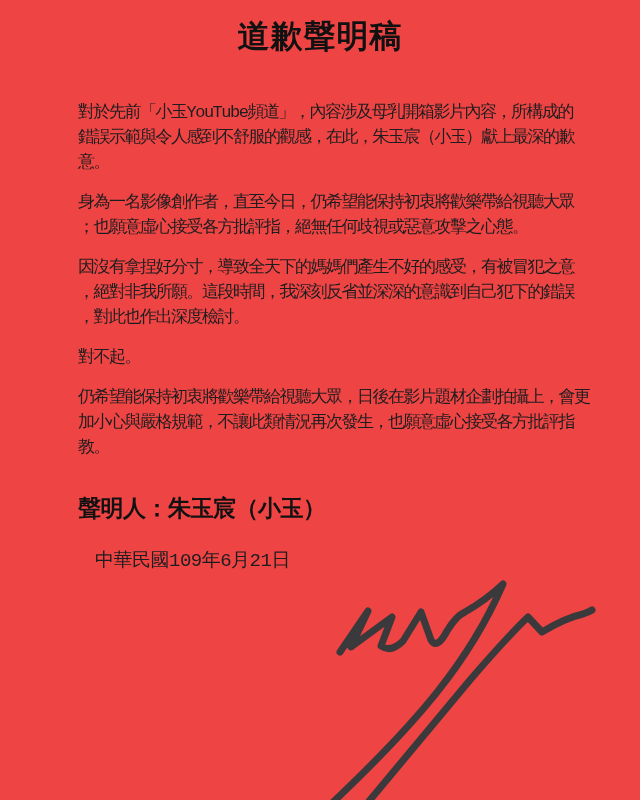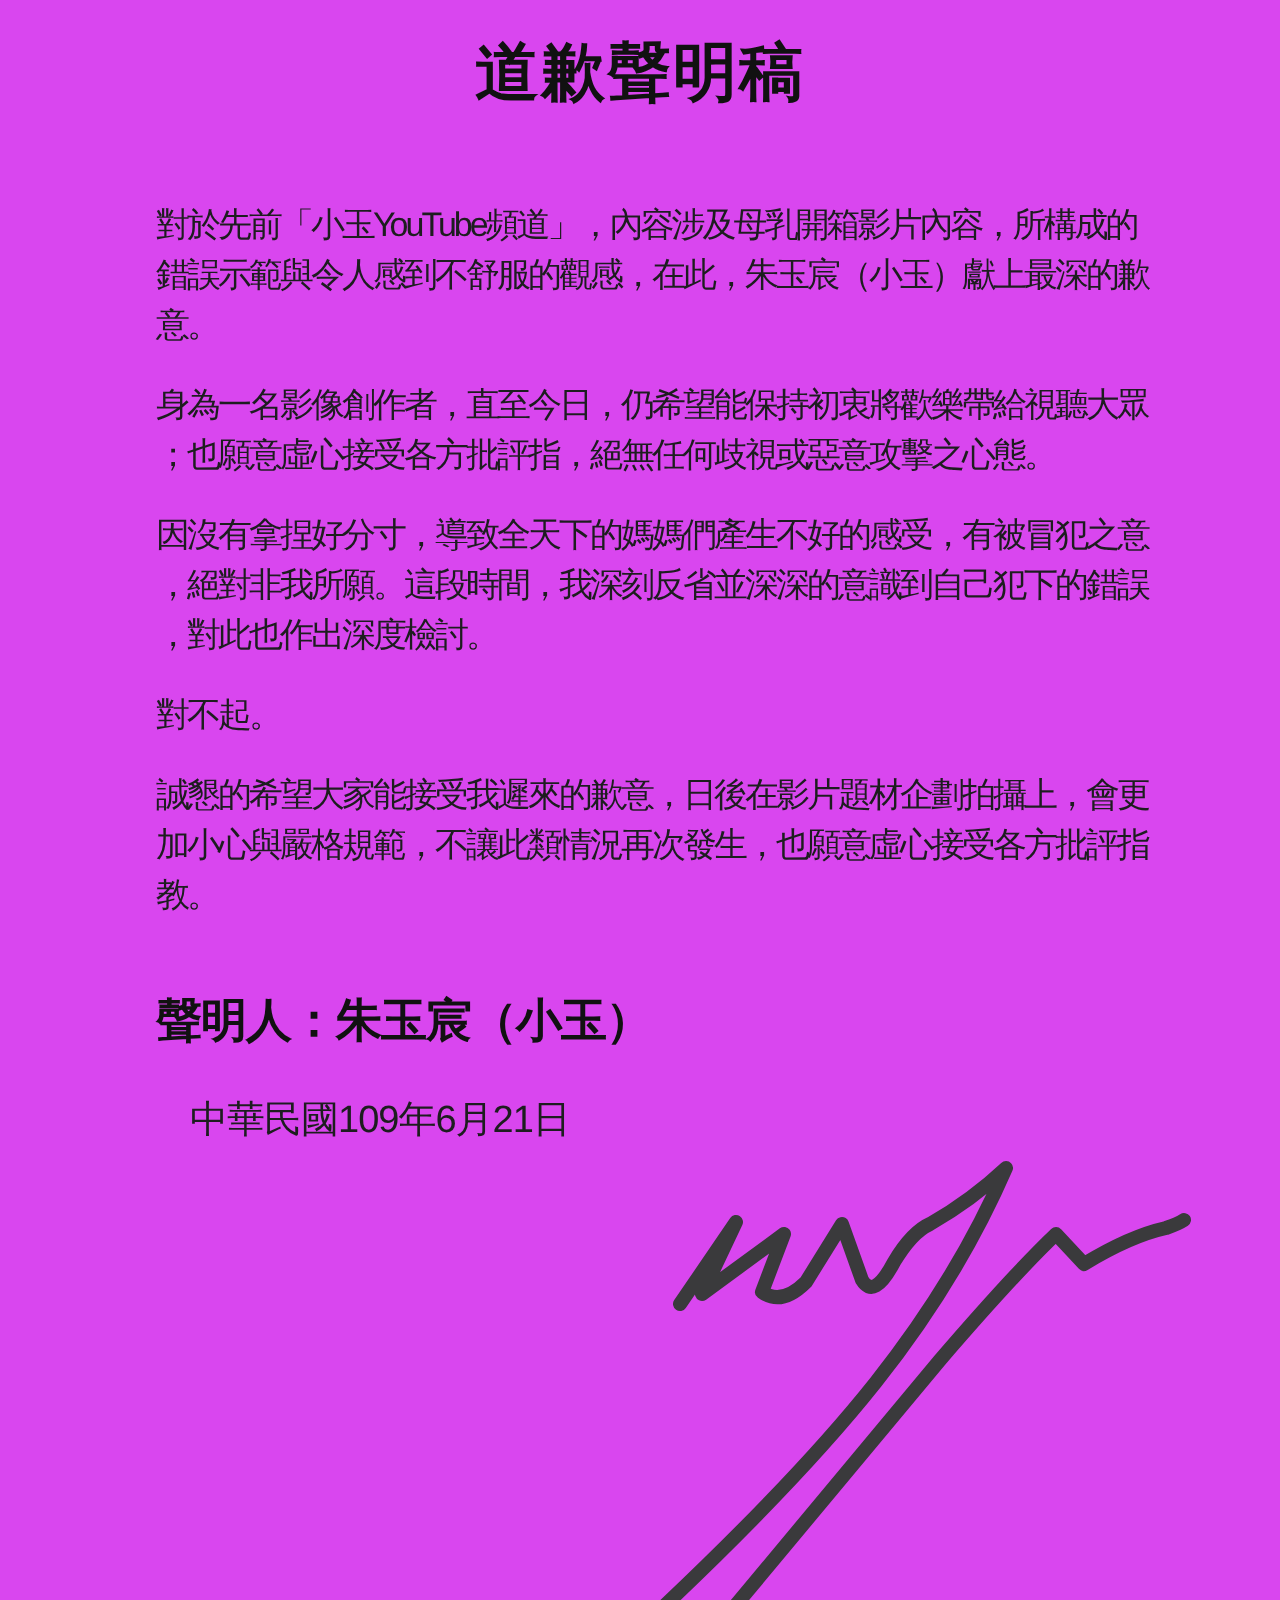--- a/index.html
+++ b/index.html
@@ -1,20 +1,20 @@
 <!DOCTYPE html>
 <html><head>
 <meta charset="utf-8">
 <style>
   html, body { margin: 0; padding: 0; }
   #page {
     position: relative;
     width: 640px;
     height: 800px;
-    background: #d946ef;
+    background: #ef4444;
     overflow: hidden;
     font-family: "Liberation Sans", sans-serif;
     color: #1d1d1f;
   }
   .doc-title {
     position: absolute;
     left: 0; right: 0;
     top: 16px;
     margin: 0;
     text-align: center;
@@ -22,20 +22,21 @@
     line-height: 40px;
     font-weight: bold;
     letter-spacing: 1px;
     color: #111111;
   }
   .statement-body {
     position: absolute;
     left: 78px;
     top: 100px;
     width: 520px;
+    font-family: Liberation Mono, monospace;
   }
   .statement-body p.para {
     margin: 0 0 15px 0;
     font-size: 17px;
     line-height: 25px;
     letter-spacing: -1.5px;
     white-space: pre-line;
     color: #1d1d1f;
   }
   .signer-line {
@@ -71,21 +72,21 @@
   <div class="statement-body">
     <p class="para">對於先前「小玉YouTube頻道」，內容涉及母乳開箱影片內容，所構成的
 錯誤示範與令人感到不舒服的觀感，在此，朱玉宸（小玉）獻上最深的歉
 意。</p>
     <p class="para">身為一名影像創作者，直至今日，仍希望能保持初衷將歡樂帶給視聽大眾
 ；也願意虛心接受各方批評指，絕無任何歧視或惡意攻擊之心態。</p>
     <p class="para">因沒有拿捏好分寸，導致全天下的媽媽們產生不好的感受，有被冒犯之意
 ，絕對非我所願。這段時間，我深刻反省並深深的意識到自己犯下的錯誤
 ，對此也作出深度檢討。</p>
     <p class="para">對不起。</p>
-    <p class="para">誠懇的希望大家能接受我遲來的歉意，日後在影片題材企劃拍攝上，會更
+    <p class="para">仍希望能保持初衷將歡樂帶給視聽大眾，日後在影片題材企劃拍攝上，會更
 加小心與嚴格規範，不讓此類情況再次發生，也願意虛心接受各方批評指
 教。</p>
 
     <p class="signer-line">聲明人：朱玉宸（小玉）</p>
 
     <p class="date-line">中華民國109年6月21日</p>
   </div>
 
   <svg class="signature-svg" viewBox="320 560 320 240" xmlns="http://www.w3.org/2000/svg" aria-hidden="true">
     <path d="M340 652 L368 611 L351 647 L392 617 L381 646

